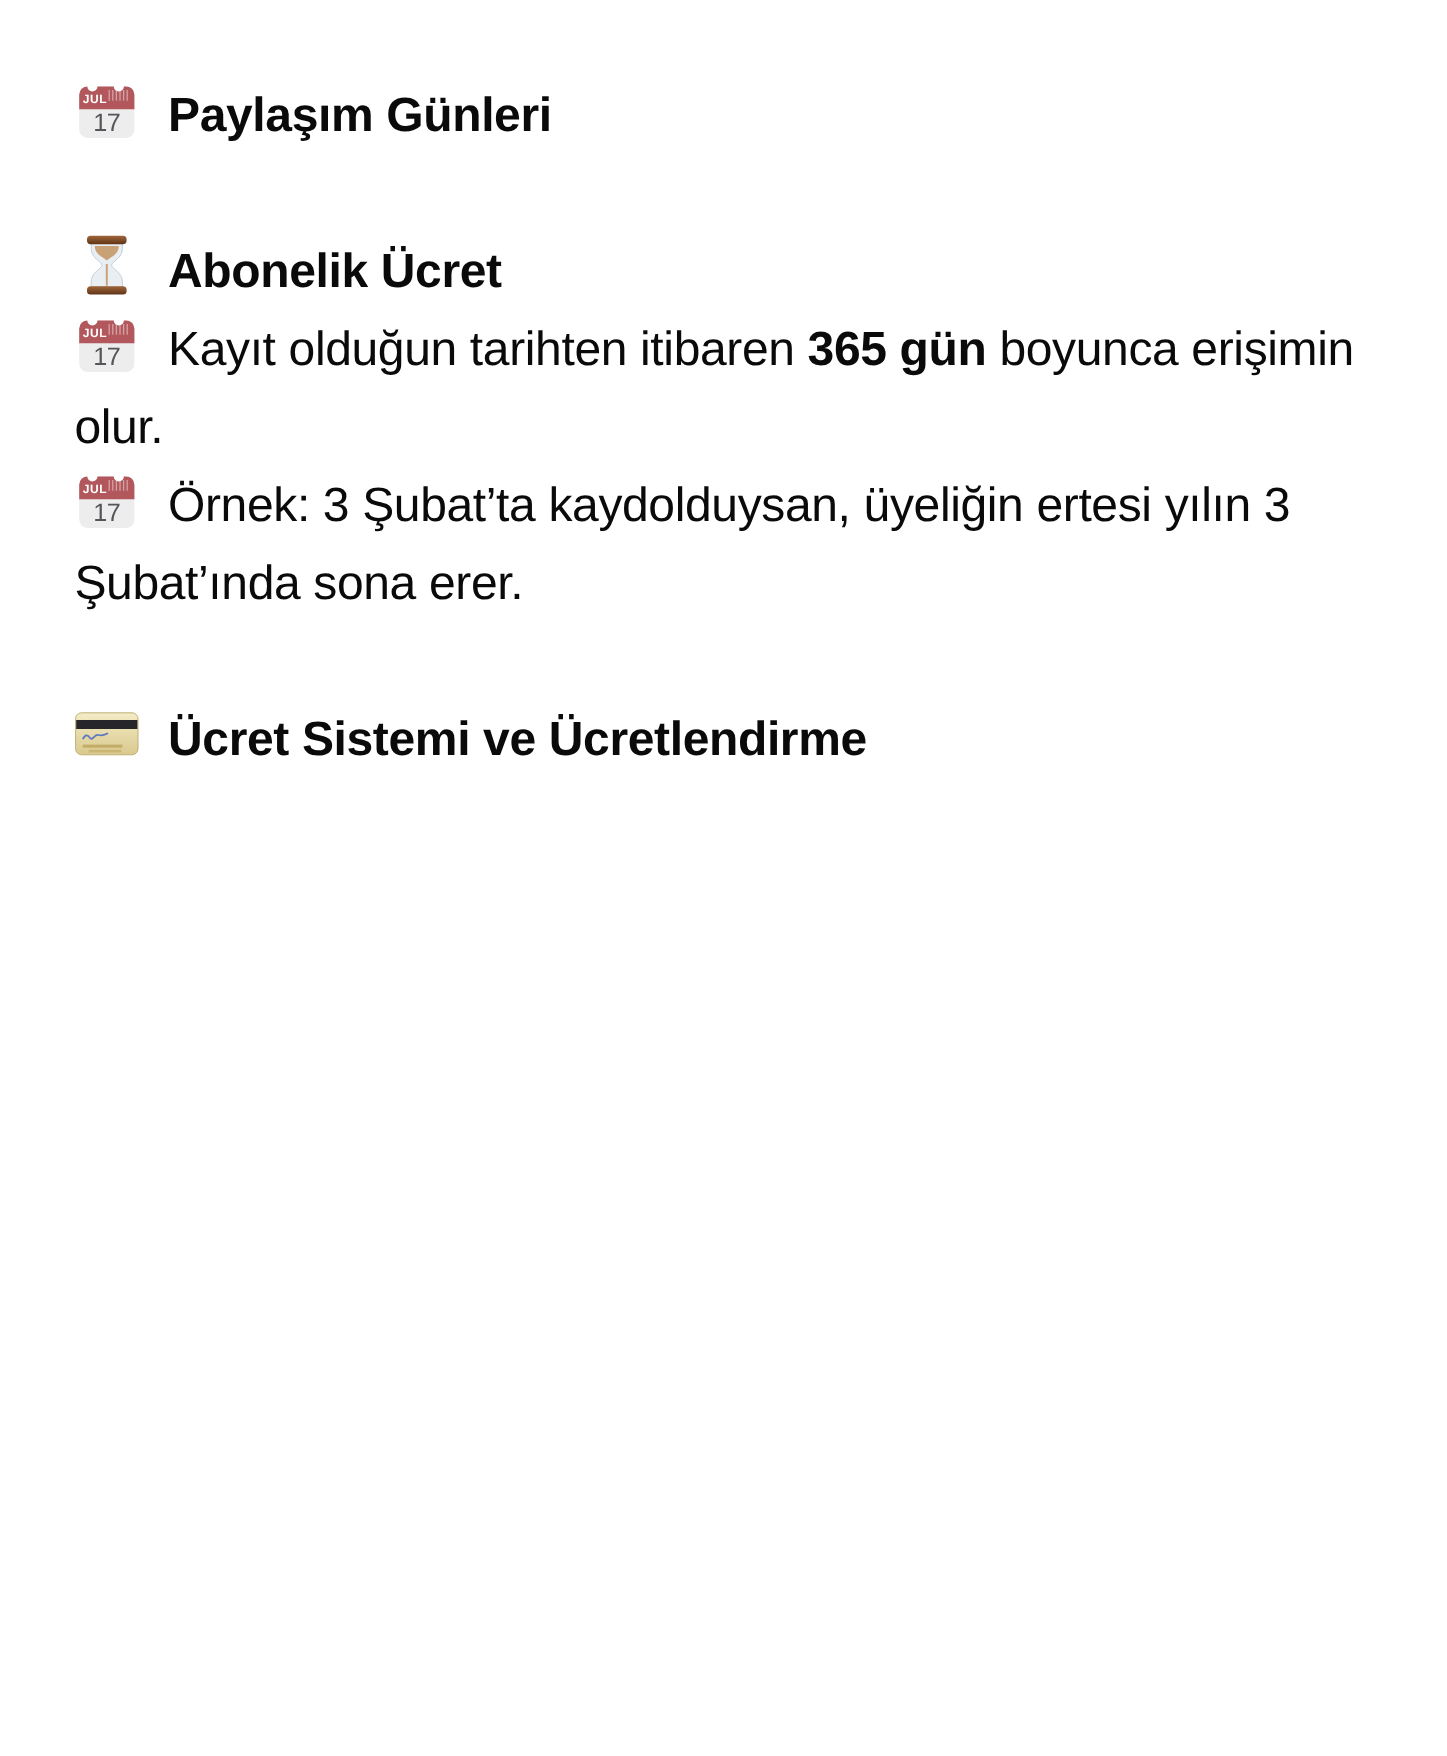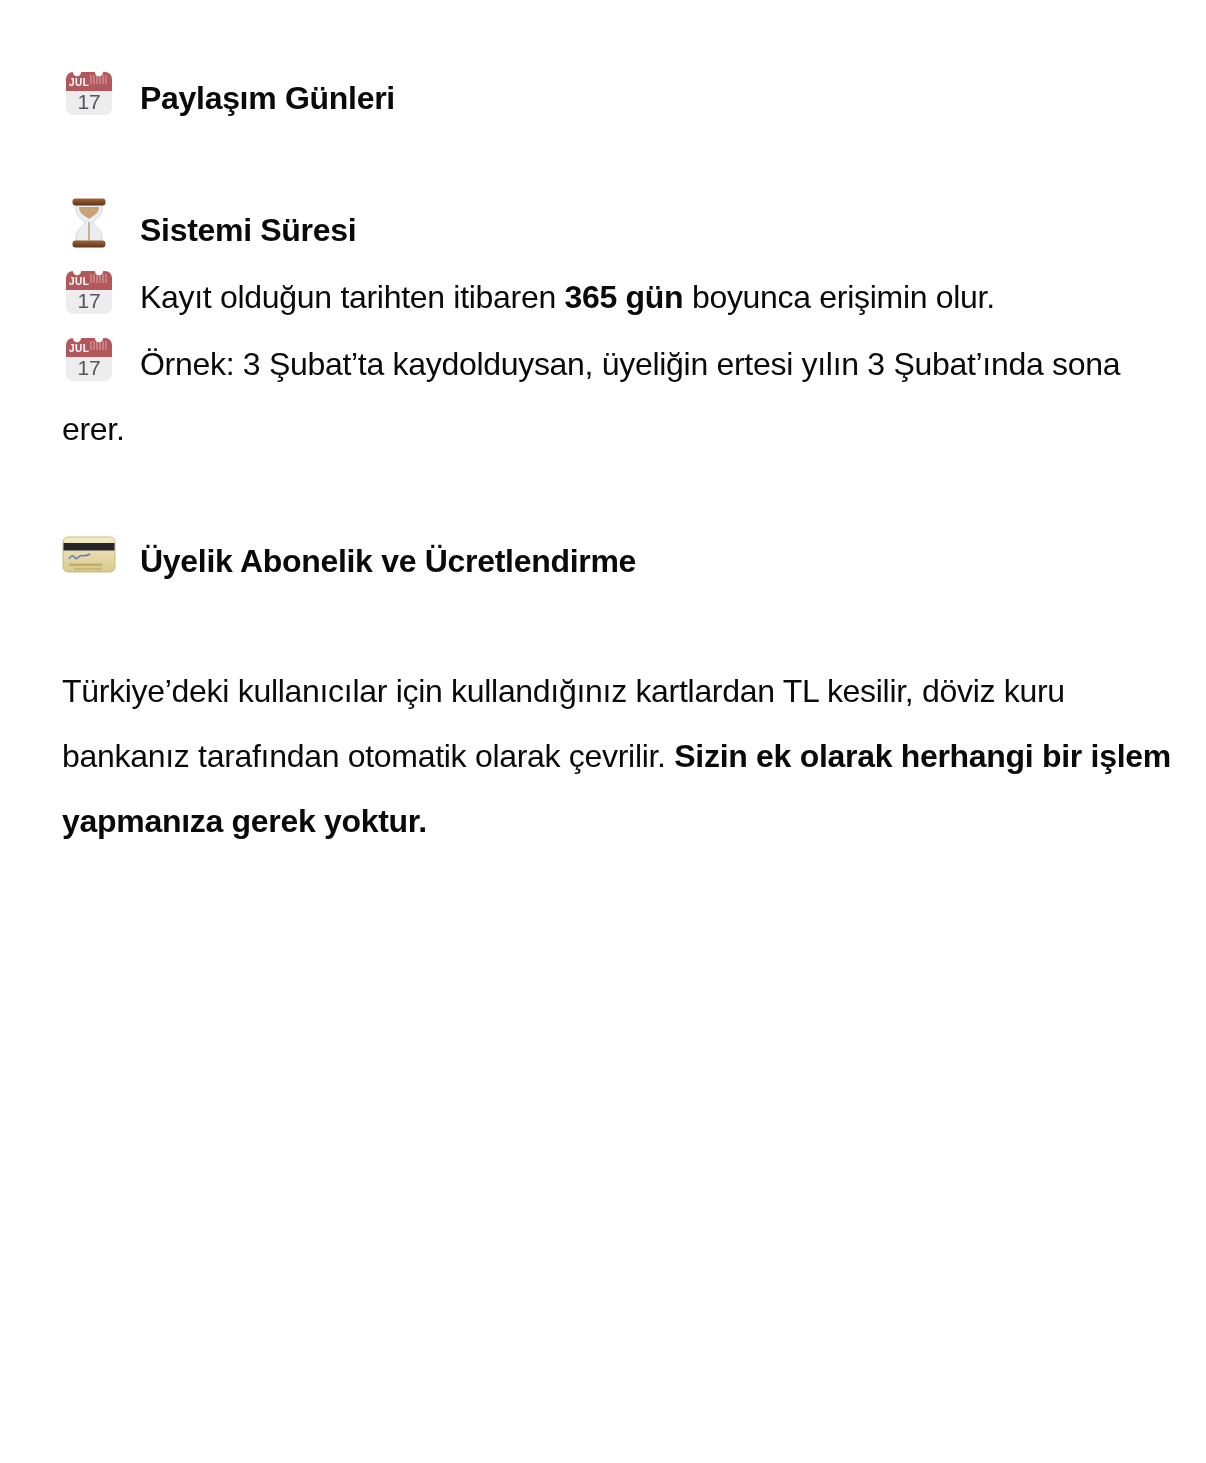--- a/index.html
+++ b/index.html
@@ -6,21 +6,21 @@
   html,body{margin:0;padding:0;background:#ffffff;}
   body{
     width:1206px;height:1463px;overflow:hidden;position:relative;
     font-family:"Liberation Sans","DejaVu Sans",sans-serif;
     color:#0a0a0a;
   }
   .doc{
     position:absolute;top:0;left:0;
     padding:64px 22px 0 62px;
     width:1122px;
-    font-size:32px;line-height:65px;letter-spacing:-0.3px;
+    font-size:40px;line-height:65px;letter-spacing:-0.3px;
   }
   .sec{margin:0 0 65px 0;}
   .sec:last-child{margin-bottom:0;}
   .para{margin:0;}
   b{font-weight:700;}
   .icon{
     display:inline-block;width:54px;height:54px;
     vertical-align:-9px;margin-right:24px;
   }
   .icon svg{display:block;width:54px;height:54px;}
@@ -92,32 +92,29 @@
 
   <section class="sec">
     <p class="para"><span class="icon"><svg viewBox="0 0 54 54">
             <use href="#ic-calendar"></use>
           </svg></span><b>Paylaşım Günleri</b></p>
   </section>
 
   <section class="sec">
     <p class="para"><span class="icon"><svg viewBox="0 0 54 54">
             <use href="#ic-hourglass"></use>
-          </svg></span><b>Sistemi Süresi</b></p>
+          </svg></span><b>Abonelik Ücret</b></p>
     <p class="para"><span class="icon"><svg viewBox="0 0 54 54">
             <use href="#ic-calendar"></use>
           </svg></span><span>Kayıt olduğun tarihten itibaren </span><b>365 gün</b><span> boyunca erişimin olur.</span></p>
     <p class="para"><span class="icon"><svg viewBox="0 0 54 54">
             <use href="#ic-calendar"></use>
           </svg></span><span>Örnek: 3 Şubat’ta kaydolduysan, üyeliğin ertesi yılın 3 Şubat’ında sona erer.</span></p>
   </section>
 
   <section class="sec">
     <p class="para"><span class="icon"><svg viewBox="0 0 54 54">
             <use href="#ic-card"></use>
-          </svg></span><b>Üyelik Abonelik ve Ücretlendirme</b></p>
+          </svg></span><b>Ücret Sistemi ve Ücretlendirme</b></p>
   </section>
 
-  <section class="sec">
-    <p class="para"><span>Türkiye’deki kullanıcılar için kullandığınız kartlardan TL kesilir, döviz kuru bankanız tarafından otomatik olarak çevrilir. </span><b>Sizin ek olarak herhangi bir işlem yapmanıza gerek yoktur.</b></p>
-  </section>
 
 </main>
 
 </body></html>

